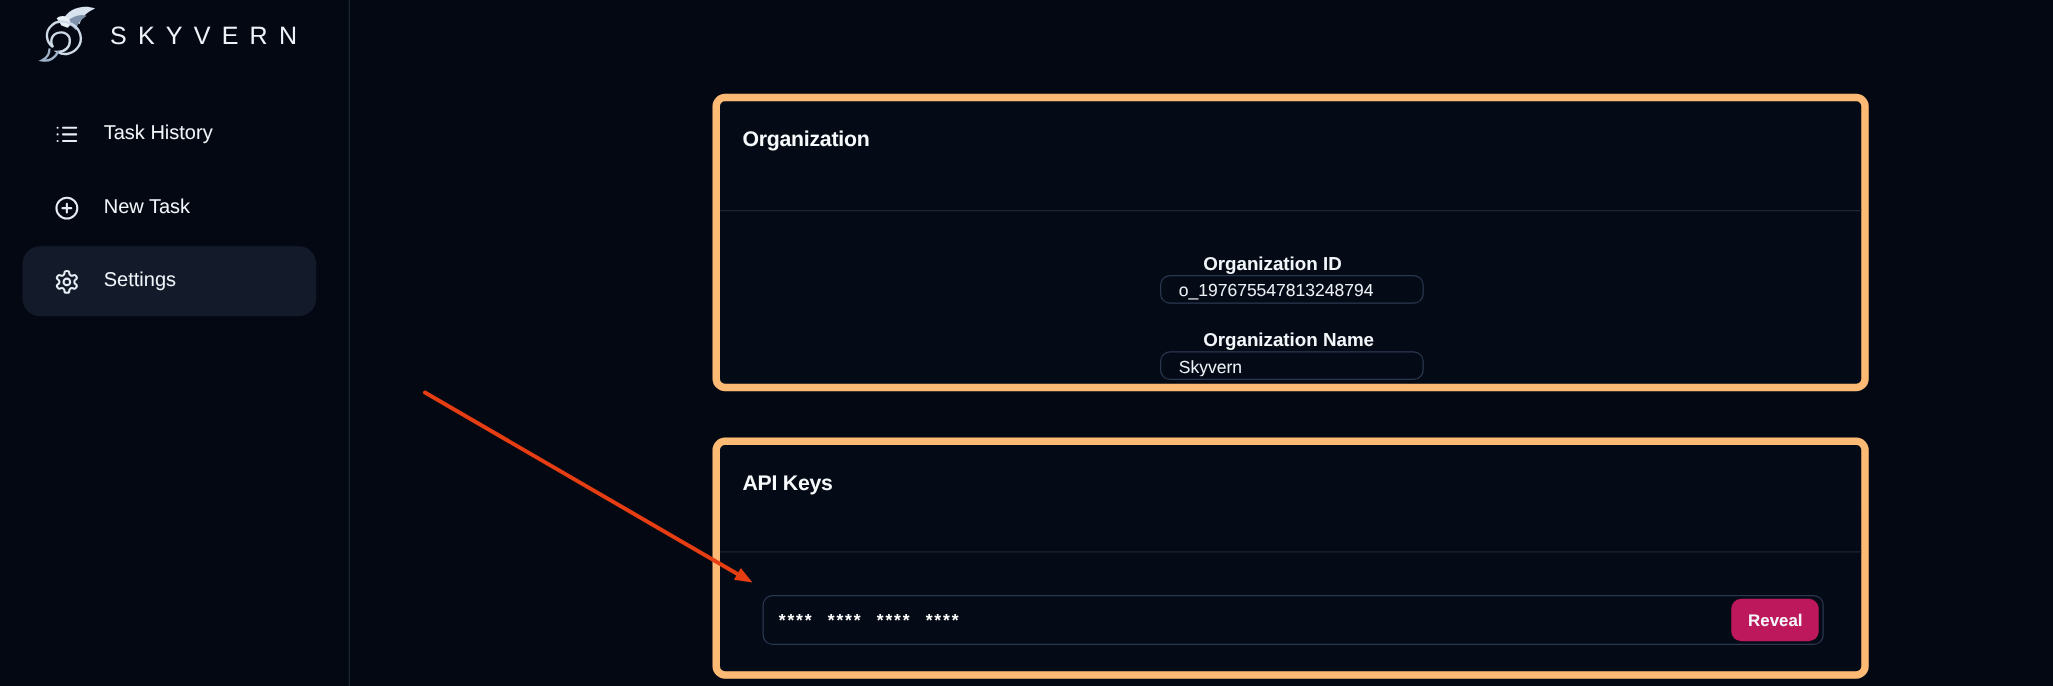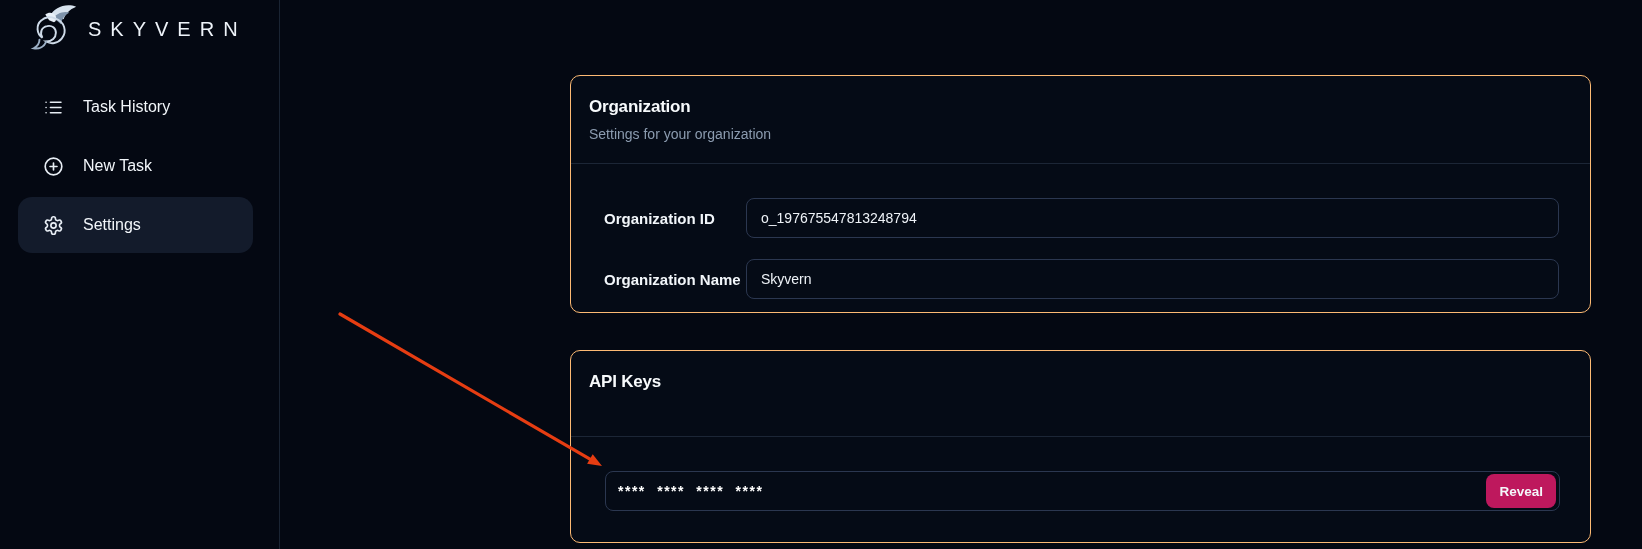--- a/index.html
+++ b/index.html
@@ -16,32 +16,32 @@
   .brand { margin-left:8px; font-size:20px; letter-spacing:9px; color:#eef3f9; font-weight:400; }
   .nav { position:absolute; left:18px; top:79px; width:235px; }
   .nav-item { display:flex; align-items:center; height:56px; border-radius:14px;
               padding-left:25px; margin-bottom:3px; color:#f2f6fa; font-size:16px;
               font-weight:500; cursor:pointer; box-sizing:border-box; }
   .nav-item.active { background:#131b2b; }
   .nav-icon { width:21px; height:21px; margin-right:19px; flex:none; }
   .nav-icon * { stroke:#e7edf4; stroke-width:1.9; fill:none;
                 stroke-linecap:round; stroke-linejoin:round; }
   
-  .card { position:absolute; left:570px; width:1021px; background:#050b16;
-          border:1px solid #fdba74; border-radius:10px; box-sizing:border-box; }
+  .card { position:absolute; left:570px; width:925px; background:#050b16;
+          border:6px solid #fdba74; border-radius:10px; box-sizing:border-box; }
   .card-org { top:75px; height:238px; }
   .card-api { top:350px; height:193px; }
   .card-header { padding:21px 18px 0 18px; border-bottom:1px solid #1c2636; box-sizing:border-box; }
   .card-org .card-header { height:88px; }
   .card-api .card-header { height:86px; }
   .card-title { font-size:17px; font-weight:700; color:#f7fafc; letter-spacing:-0.2px; }
   .card-sub { margin-top:9px; font-size:14px; color:#8c9cb0; }
   
   .org-body { padding:34px 31px 0 33px; }
-  .field-row { display:flex; align-items:center; height:40px; margin-bottom:21px; }
+  .field-row { display:flex; align-items:center; height:40px; margin-bottom:21px;flex-direction:column; }
   .field-label { width:142px; flex:none; font-size:15px; font-weight:600; color:#f2f6fa; }
   .text-input { flex:1; height:40px; box-sizing:border-box; background:transparent;
                 border:1px solid #2b3750; border-radius:8px; color:#eef2f7;
                 font-size:14px; padding:0 14px; font-family:inherit; outline:none; }
   
   .api-body { padding:34px 30px 0 34px; }
   .key-input { display:flex; align-items:center; justify-content:space-between;
                height:40px; box-sizing:border-box; border:1px solid #2b3750;
                border-radius:8px; padding:0 3px 0 12px; cursor:text; }
   .key-masked { font-size:14px; font-weight:700; color:#ffffff;
@@ -97,21 +97,20 @@
           <circle cx="12" cy="12" r="3"></circle>
         </svg>
         <span>Settings</span>
       </div>
     </div>
   </div>
 
   <div class="card card-org">
     <div class="card-header">
       <div class="card-title">Organization</div>
-      <div class="card-sub">Settings for your organization</div>
     </div>
     <div class="org-body">
       <div class="field-row">
         <label class="field-label">Organization ID</label>
         <input class="text-input" readonly="" value="o_197675547813248794" style="">
       </div>
       <div class="field-row">
         <label class="field-label">Organization Name</label>
         <input class="text-input" readonly="" value="Skyvern" style="">
       </div>

